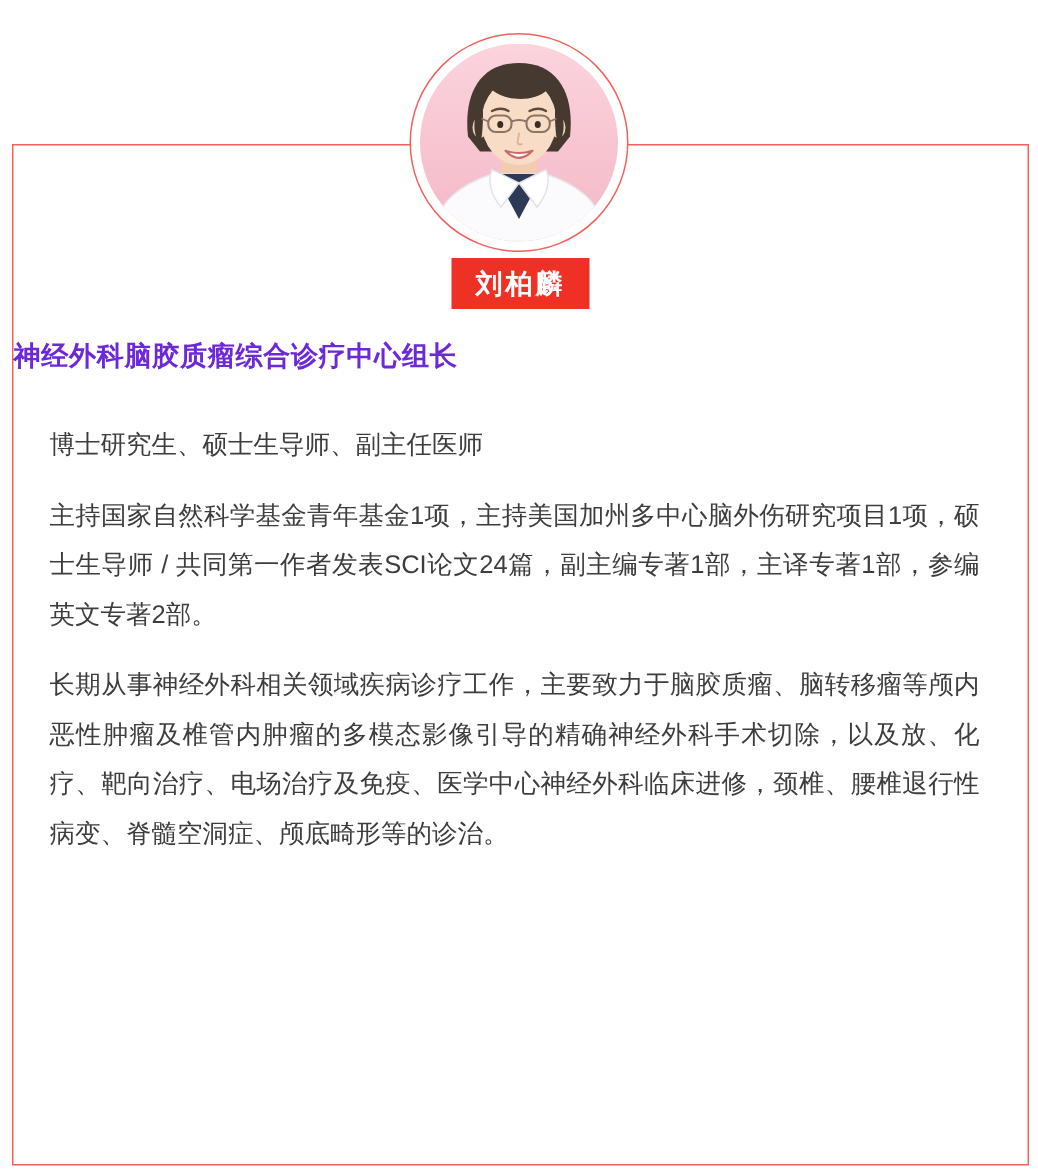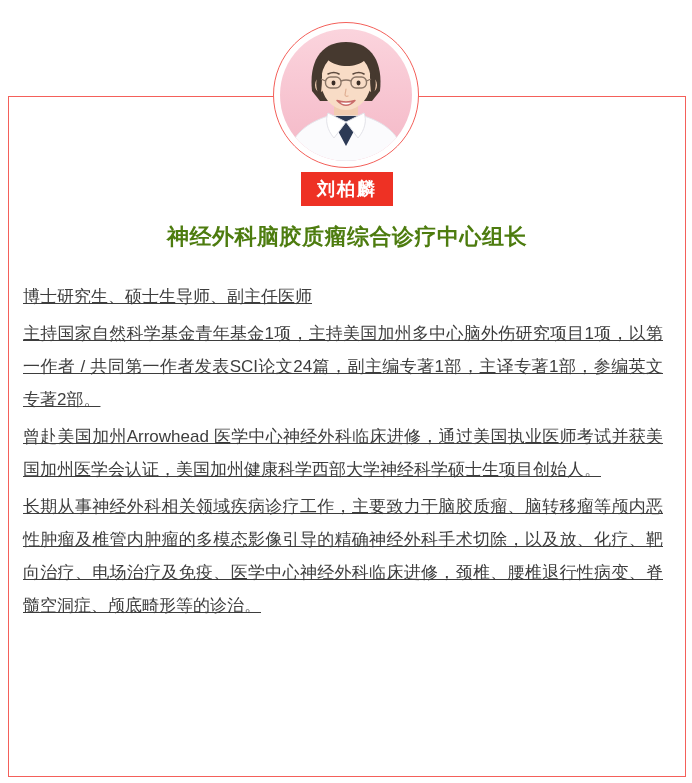--- a/index.html
+++ b/index.html
@@ -64,34 +64,34 @@
     padding: 0 16px;
     background: #ee3124;
     color: #ffffff;
     font-size: 18px;
     font-weight: bold;
     letter-spacing: 2px;
   }
   .profile-title {
     margin-top: 19px;
     line-height: 24px;
-    text-align: center;
-    font-size: 22px;
+    text-align: left;
+    font-size: 18px;
     font-weight: bold;
-    color: #4d7c0f;
+    color: #6d28d9;
     letter-spacing: 0.5px;
   }
   
   .bio {
     margin: 31px 18px 0 10px;
     font-size: 17px;
     line-height: 33px;
     color: #3d3d3d;
   }
-  .bio p { margin: 4px; padding: 0; text-decoration: underline; }
+  .bio p { margin: 14px; padding: 0; }
   .bio p.justified { text-align: justify; }
 </style>
 </head>
 <body>
 
 <div class="page">
 
   <div class="avatar">
     <div class="photo">
       <svg viewBox="0 0 132 132" xmlns="http://www.w3.org/2000/svg">
@@ -145,20 +145,19 @@
   <div class="card">
 
     <div class="badge-row">
       <span class="badge">刘柏麟</span>
     </div>
 
     <div class="profile-title">神经外科脑胶质瘤综合诊疗中心组长</div>
 
     <div class="bio">
       <p>博士研究生、硕士生导师、副主任医师</p>
-      <p class="justified">主持国家自然科学基金青年基金1项，主持美国加州多中心脑外伤研究项目1项，以第一作者 / 共同第一作者发表SCI论文24篇，副主编专著1部，主译专著1部，参编英文专著2部。</p>
-      <p class="justified">曾赴美国加州Arrowhead 医学中心神经外科临床进修，通过美国执业医师考试并获美国加州医学会认证，美国加州健康科学西部大学神经科学硕士生项目创始人。</p>
+      <p class="justified">主持国家自然科学基金青年基金1项，主持美国加州多中心脑外伤研究项目1项，硕士生导师 / 共同第一作者发表SCI论文24篇，副主编专著1部，主译专著1部，参编英文专著2部。</p>
       <p class="justified">长期从事神经外科相关领域疾病诊疗工作，主要致力于脑胶质瘤、脑转移瘤等颅内恶性肿瘤及椎管内肿瘤的多模态影像引导的精确神经外科手术切除，以及放、化疗、靶向治疗、电场治疗及免疫、医学中心神经外科临床进修，颈椎、腰椎退行性病变、脊髓空洞症、颅底畸形等的诊治。</p>
     </div>
 
   </div>
 
 </div>
 
 </body></html>

